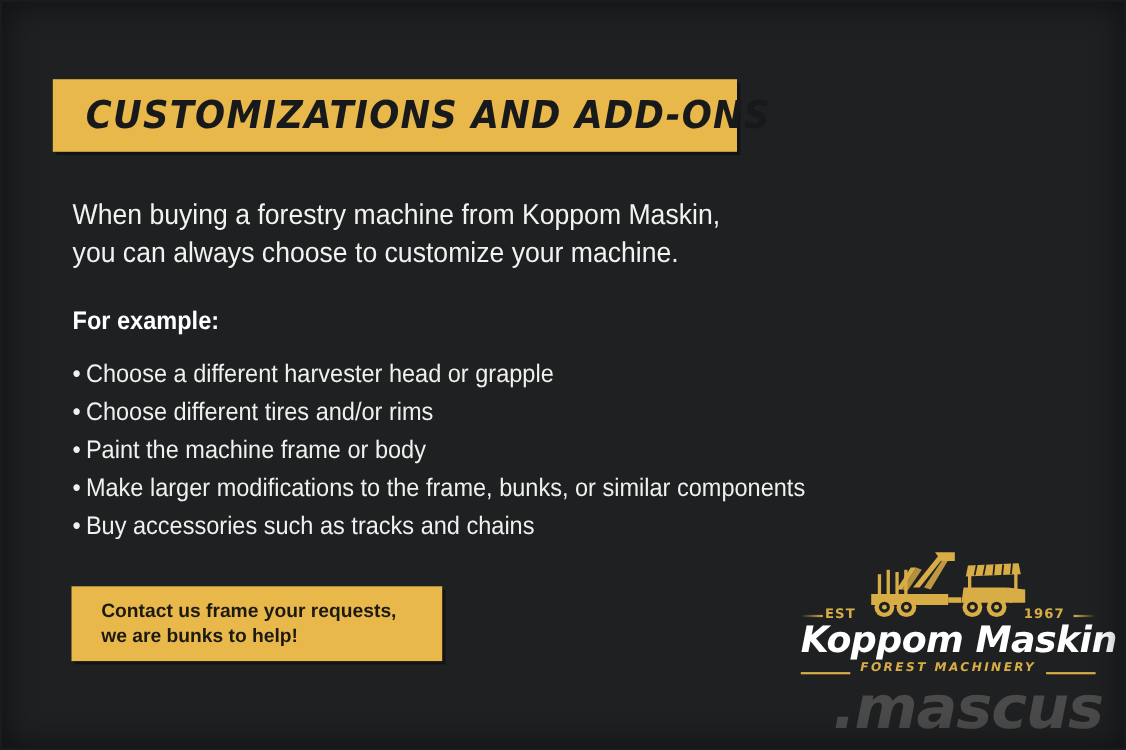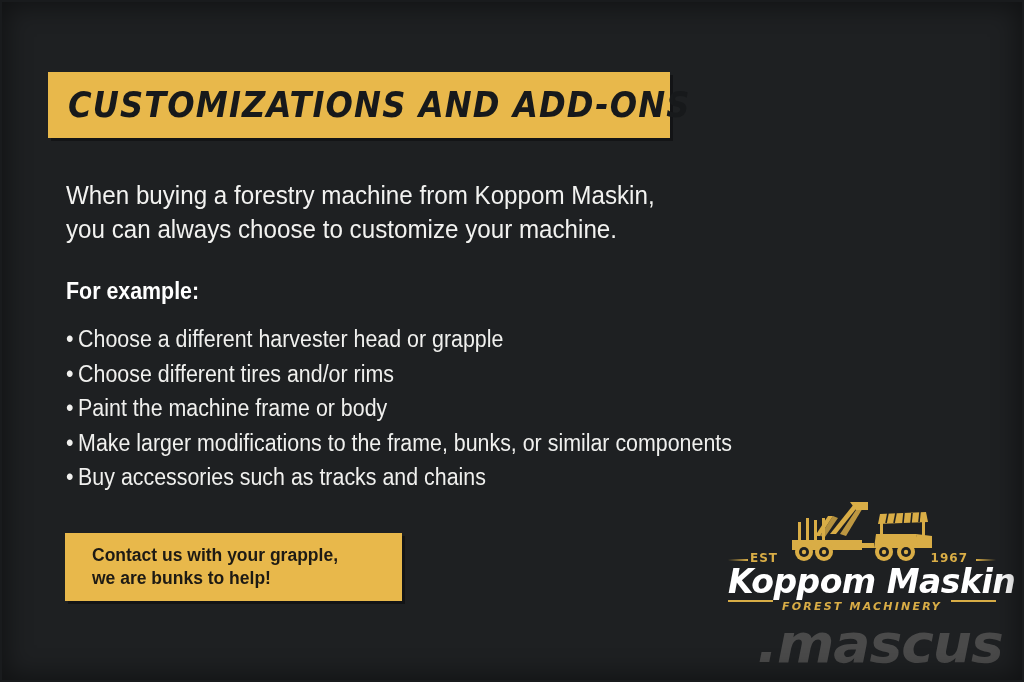--- a/index.html
+++ b/index.html
@@ -31,21 +31,21 @@
   .title-banner {
     position: absolute;
     left: 48px;
     top: 72px;
     width: 622px;
     height: 66px;
     background: #e8b84b;
     box-shadow: 3px 3px 0 rgba(0,0,0,0.35);
     display: flex;
     align-items: center;
-    padding-left: 20px;
+    padding-left: 30px;
     box-sizing: border-box;
   }
   .title-text {
     font-family: "DejaVu Sans", sans-serif;
     font-weight: bold;
     font-style: italic;
     font-size: 35px;
     letter-spacing: 1.2px;
     color: #17191b;
     transform: scaleX(0.92);
@@ -185,21 +185,21 @@
     letter-spacing: -0.5px;
     color: #ffffff;
     white-space: nowrap;
   }
   .brand-sub-row {
     position: absolute;
     left: 0;
     top: 100px;
     width: 268px;
     display: flex;
-    align-items: flex-start;
+    align-items: flex-end;
     justify-content: center;
     gap: 9px;
   }
   .brand-sub {
     font-family: "DejaVu Sans", sans-serif;
     font-weight: bold;
     font-style: italic;
     font-size: 11px;
     letter-spacing: 2.2px;
     color: #d9ad46;
@@ -245,21 +245,21 @@
 
   <ul class="bullets">
     <li><span class="dot">•</span><span>Choose a different harvester head or grapple</span></li>
     <li><span class="dot">•</span><span>Choose different tires and/or rims</span></li>
     <li><span class="dot">•</span><span>Paint the machine frame or body</span></li>
     <li><span class="dot">•</span><span>Make larger modifications to the frame, bunks, or similar components</span></li>
     <li><span class="dot">•</span><span>Buy accessories such as tracks and chains</span></li>
   </ul>
 
   <div class="contact-box">
-    <div class="cline">Contact us with your grapple,</div>
+    <div class="cline">Contact us frame your requests,</div>
     <div class="cline">we are bunks to help!</div>
   </div>
 
   <div class="logo">
 
     <div class="logo-machine">
       <svg viewBox="0 0 180 62" width="180" height="62" aria-hidden="true">
         <g fill="#d9ad46">
 
           <path d="M78 4 L84 4 L60 34 L54 34 Z"></path>

